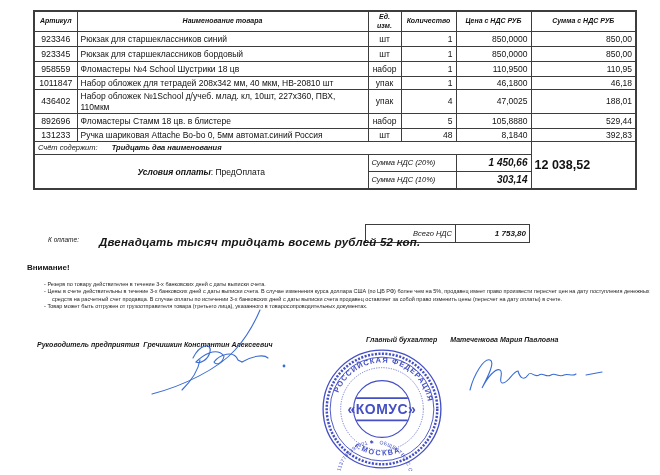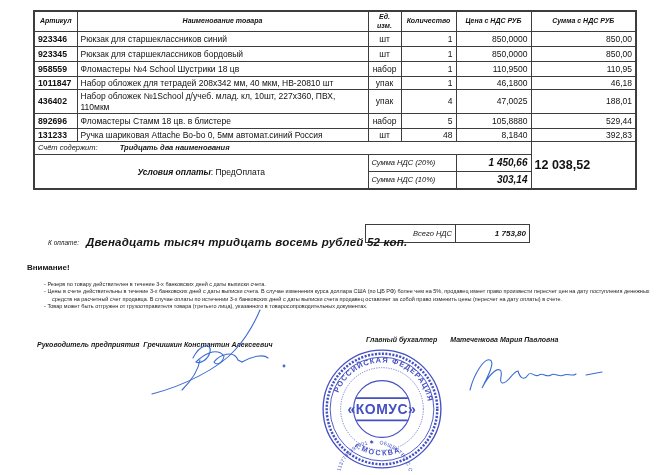--- a/index.html
+++ b/index.html
@@ -14,39 +14,39 @@
   
   table.inv{
     position:absolute; left:33px; top:10px; width:602px;
     border-collapse:collapse; table-layout:fixed;
     border:2px solid var(--line);
     font-size:8.5px; color:#111;
   }
   table.inv td{border:1px solid var(--line); padding:1px 3px; line-height:10.3px; overflow:hidden; vertical-align:middle;}
   tr.hdr td{height:20px; font-size:7px; font-weight:bold; font-style:italic; text-align:center; line-height:8.5px; vertical-align:middle;}
   tr.item-s td{height:15px;}
-  .c-art{text-align:left; font-weight:bold; font-size:8.7px;}
+  .c-art{text-align:center; font-weight:normal; font-size:8.7px;}
   .c-unit{text-align:center;}
   .c-qty,.c-price,.c-sum{text-align:right;}
   .contains-cell{font-size:7.5px; font-style:italic; height:13px;}
   .contains-cell b{font-weight:bold;}
-  .contains-val{margin-left:20px;font-style:italic;}
+  .contains-val{margin-left:12px;font-style:italic;}
   .terms-cell{text-align:center; font-size:8.5px;}
   .terms-cell .tl{font-weight:bold; font-style:italic;}
   .vat-label{font-style:italic; font-size:7.5px; padding-left:5px; height:17px;}
   .vat-value{font-style:italic; font-weight:bold; font-size:10px; text-align:right;}
   .grand-total{text-align:left; font-weight:bold; font-size:12.5px; font-style:normal;}
 
   
   .vtotal{position:absolute; left:365px; top:224px; display:flex;border-radius:9px;}
   .vtotal .vt-label{width:90px; height:19px; border:1px solid var(--line); border-right:none; font-size:7.5px; font-style:italic; text-align:right; padding:4px 3px 0 0;}
   .vtotal .vt-value{width:75px; height:19px; border:1px solid var(--line); font-size:8px; font-style:italic; font-weight:bold; text-align:right; padding:4px 3px 13px 0;}
 
   
-  .payable{position:absolute; left:48px; top:236px; display:flex; align-items:center;}
+  .payable{position:absolute; left:48px; top:236px; display:flex; align-items:flex-start;gap:13px;}
   .payable .pl{font-size:6.5px; font-style:italic;}
   .payable .pt{font-size:11.5px; font-weight:bold; font-style:italic; margin-left:7px; letter-spacing:0.2px;}
 
   
   .notice-title{position:absolute; left:27px; top:263px; font-size:8px; font-weight:bold;}
   .fineprint{position:absolute; left:44px; top:281px; width:606px; font-size:5.5px; line-height:7.4px; color:#242424;}
   .fp-item{padding-left:8px; text-indent:-8px;}
   .fp-item::before{content:"- ";}
   .sig-label-left{position:absolute; left:37px; top:341px; font-size:7px; font-weight:bold; font-style:italic; white-space:nowrap;}
   .sig-label-left .nm{margin-left:4px;}

